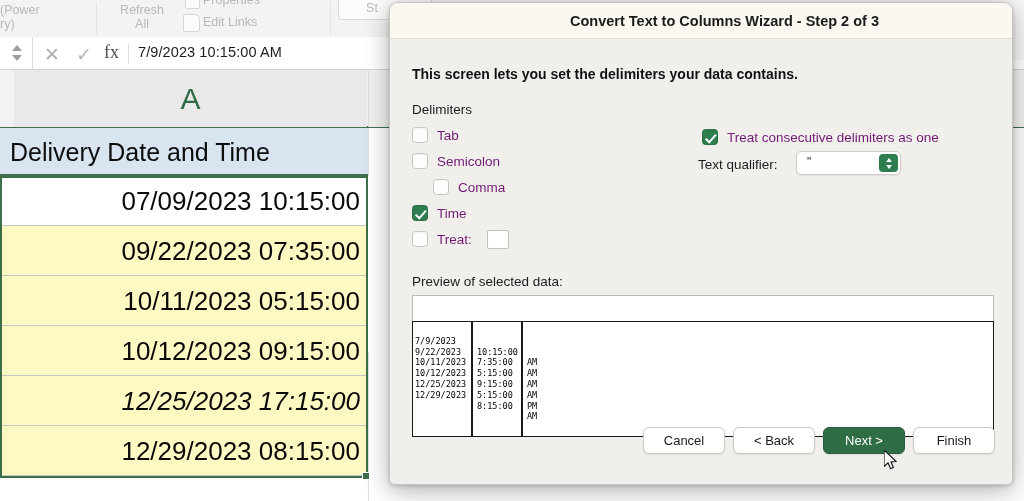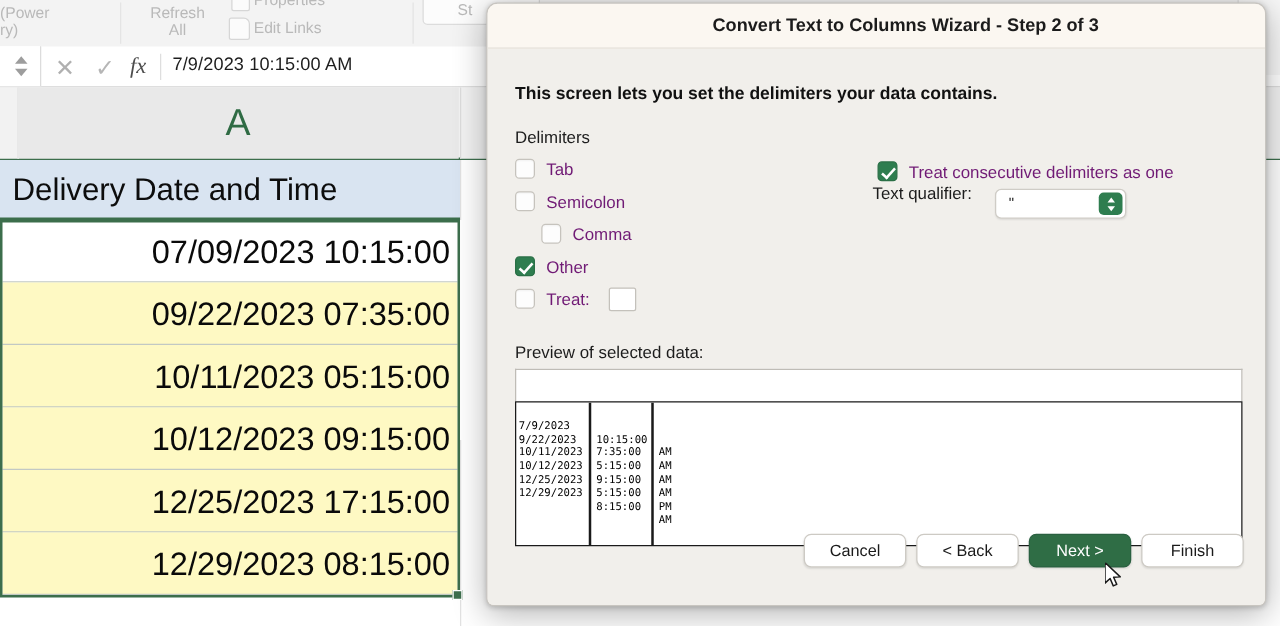--- a/index.html
+++ b/index.html
@@ -85,21 +85,21 @@
   .spin-dn { top: 18px; border-top: 6px solid #9d9d9d; }
 
   .fb-x, .fb-check, .fb-fx {
     position: absolute;
     top: 6px;
     font-size: 19px;
     color: #b0b0b0;
   }
   .fb-x    { left: 44px; font-weight: 300; }
   .fb-check{ left: 76px; font-weight: 300; color: #b6b6b6; }
-  .fb-fx   { left: 104px; font-style: italic; font-family: "Liberation Serif", serif; color: #4d4d4d; font-size: 18px; top: 5px;}
+  .fb-fx   { left: 104px; font-family: "Liberation Serif", serif; color: #4d4d4d; font-size: 18px; top: 5px;}
   .fb-div {
     position: absolute;
     left: 128px; top: 6px;
     width: 1px; height: 21px;
     background: #dedede;
   }
   .fb-value {
     position: absolute;
     left: 138px; top: 7px;
     font-size: 14.5px;
@@ -268,21 +268,21 @@
     font-weight: bold;
     color: #111;
   }
   .sec-label {
     position: absolute;
     font-size: 13.5px;
     color: #1c1c1c;
   }
   #lbl-delimiters { left: 22px; top: 63px; }
   #lbl-preview    { left: 22px; top: 235px; }
-  #lbl-textqual   { left: 308px; top: 108px; }
+  #lbl-textqual   { left: 308px; top: 118px; }
 
   
   .cb-row {
     position: absolute;
     left: 22px;
     display: flex;
     align-items: center;
     gap: 9px;
     height: 20px;
   }
@@ -468,21 +468,21 @@
   </div>
 
   <div class="hdr-cell">Delivery Date and Time</div>
   <div class="hdr-cell-rest"></div>
 
   <div class="grid-area">
     <div class="data-cell active" style="top:0px;">07/09/2023 10:15:00</div>
     <div class="data-cell selected" style="top:50px;">09/22/2023 07:35:00</div>
     <div class="data-cell selected" style="top:100px;">10/11/2023 05:15:00</div>
     <div class="data-cell selected" style="top:150px;">10/12/2023 09:15:00</div>
-    <div class="data-cell selected" style="top:200px;">12/25/2023 17:15:00</div>
+    <div class="data-cell selected" style="top:200px;font-style:italic;">12/25/2023 17:15:00</div>
     <div class="data-cell selected" style="top:250px;">12/29/2023 08:15:00</div>
     <div class="right-pane"></div>
   </div>
   <div class="sel-border"></div>
   <div class="fill-handle"></div>
 
   <div class="right-partial">Wh
 ha</div>
 </div>
 
@@ -503,21 +503,21 @@
     <div class="cb-row" style="top:112px;">
       <span class="cbox off"></span>
       <span class="cb-label">Semicolon</span>
     </div>
     <div class="cb-row" style="top:138px;padding-left:21px;">
       <span class="cbox off"></span>
       <span class="cb-label">Comma</span>
     </div>
     <div class="cb-row" style="top:164px;">
       <span class="cbox on"></span>
-      <span class="cb-label">Other</span>
+      <span class="cb-label">Time</span>
     </div>
     <div class="cb-row" style="top:190px;">
       <span class="cbox off"></span>
       <span class="cb-label">Treat:</span>
       <span class="other-input" title=""></span>
     </div>
 
     <div class="cb-row right" style="top:88px;">
       <span class="cbox on"></span>
       <span class="cb-label">Treat consecutive delimiters as one</span>

